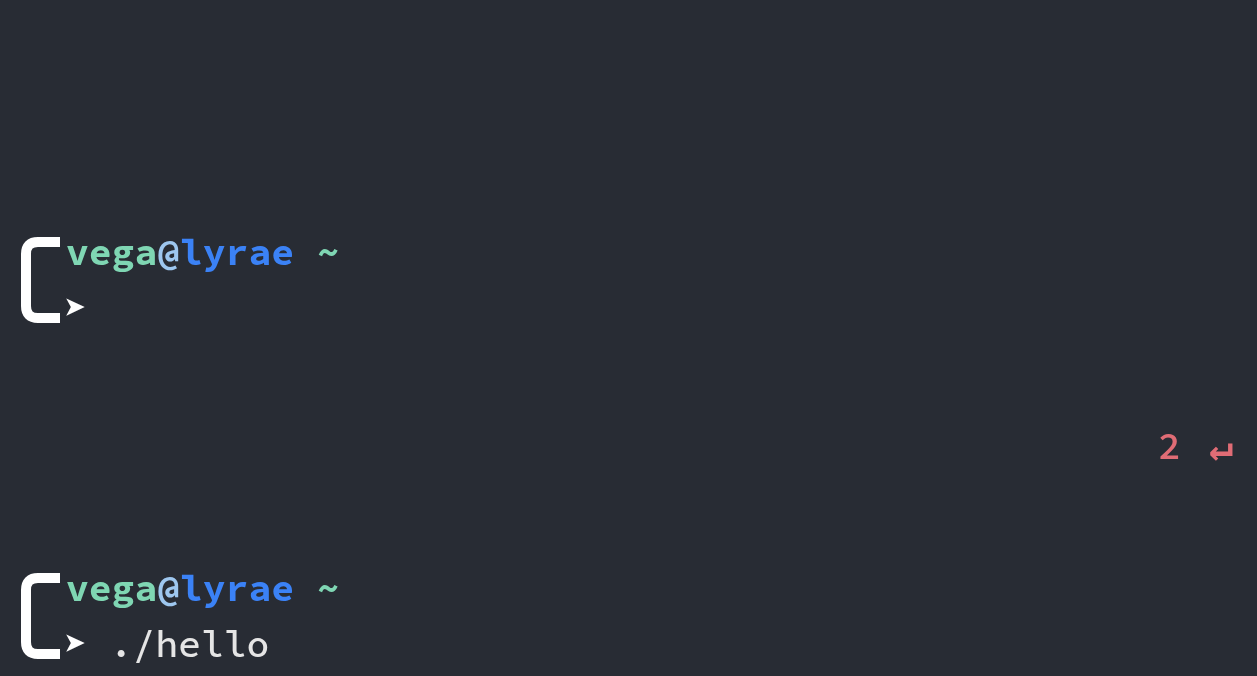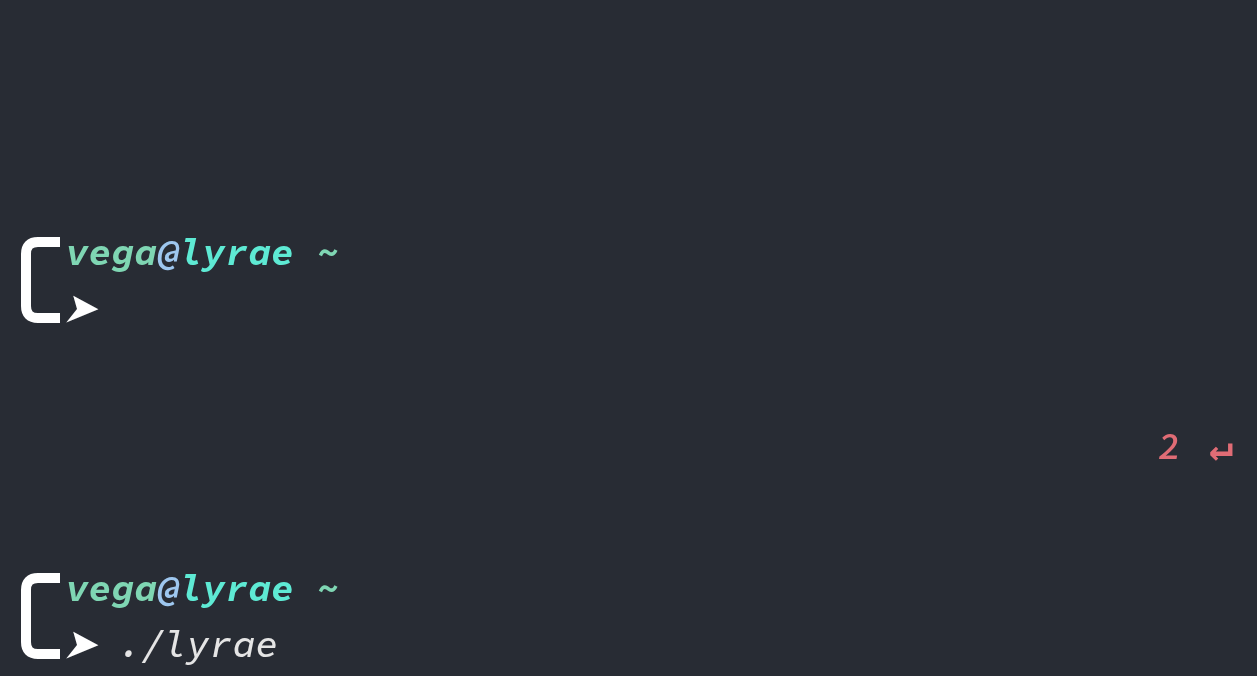--- a/index.html
+++ b/index.html
@@ -15,33 +15,32 @@
     font-size: 38px;
     line-height: 56px;
     color: #e5e5e5;
     white-space: pre;
     padding: 0;
     position: relative;
     width: 1257px;
     height: 508px;
     box-sizing: border-box;
     font-weight: 500;
-    font-style: italic;
   }
   .bracket-svg {
     position: absolute;
     left: 10px;
     top: 0;
     width: 60px;
     height: 112px;
     pointer-events: none;
   }
   .user { color: #7fd6b3; font-weight: 700; }
   .at   { color: #9ec7ef; font-weight: 700; }
-  .host { color: #5eead4; font-weight: 700; }
+  .host { color: #3b82f6; font-weight: 700; }
   .path { color: #7fd6b3; font-weight: 700; }
   .arrow { color: #ffffff; font-weight: 900; letter-spacing: 0; }
   .cmd  { color: #e5e5e5; }
   .pair {
     position: relative;
     height: 112px;
   }
   .pair .line1 {
     position: absolute;
     top: 0;
@@ -108,21 +107,21 @@
   <div class="pair">
     <svg class="bracket-svg" viewBox="0 0 60 112">
       <path d="M 50 18 L 28 18 Q 16 18 16 30 L 16 82 Q 16 94 28 94 L 50 94" stroke="#ffffff" stroke-width="10" fill="none" stroke-linecap="butt"></path>
     </svg>
     <div class="line1">
       <span class="indent-top"></span>
       <span class="user">vega</span><span class="at">@</span><span class="host">lyrae</span><span> </span><span class="path">~</span>
     </div>
     <div class="line2">
       <span class="indent-bot"></span>
-      <span class="arrow">➤</span><span> </span><span class="cmd">./lyrae</span>
+      <span class="arrow">➤</span><span> </span><span class="cmd">./hello</span>
     </div>
   </div>
   
 
   
   
 
   
   
   

